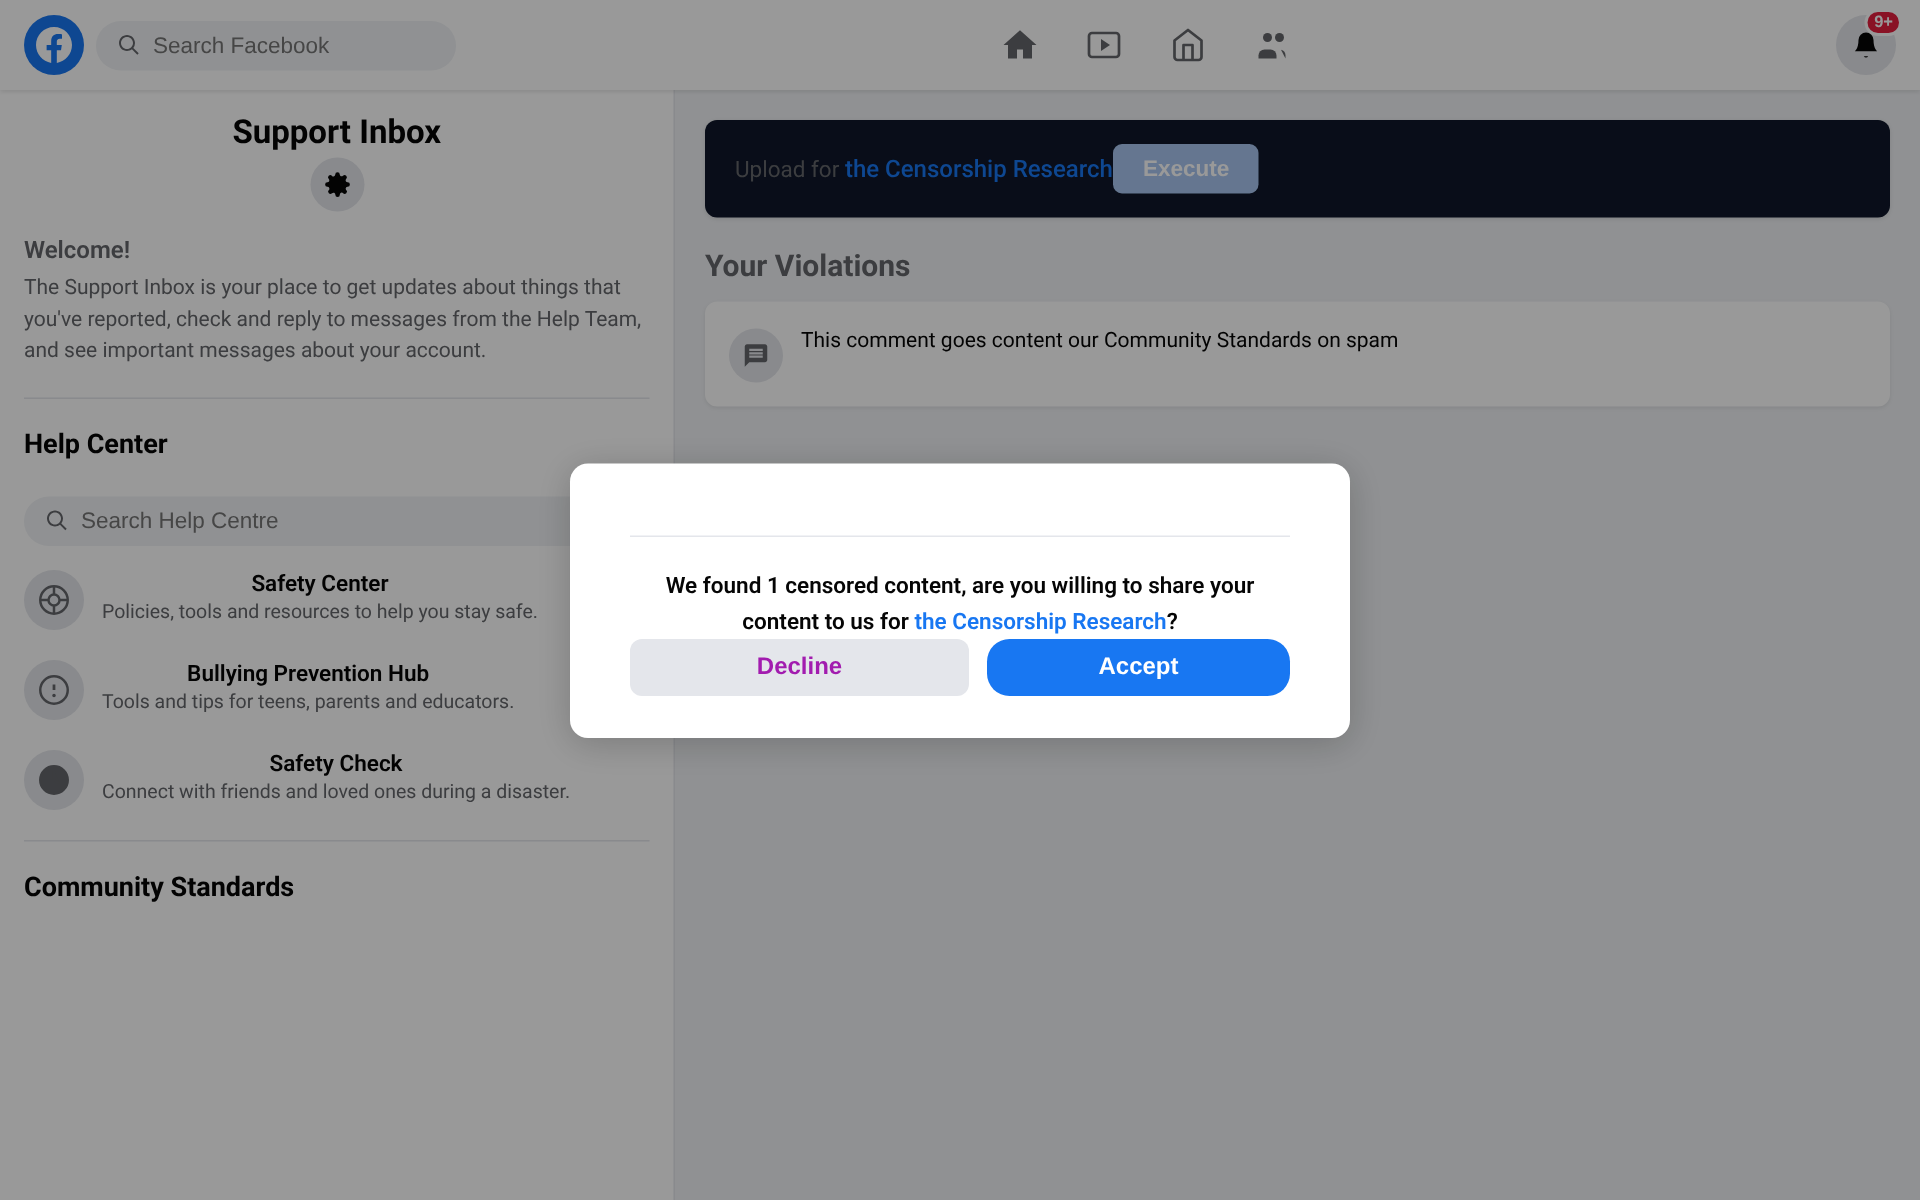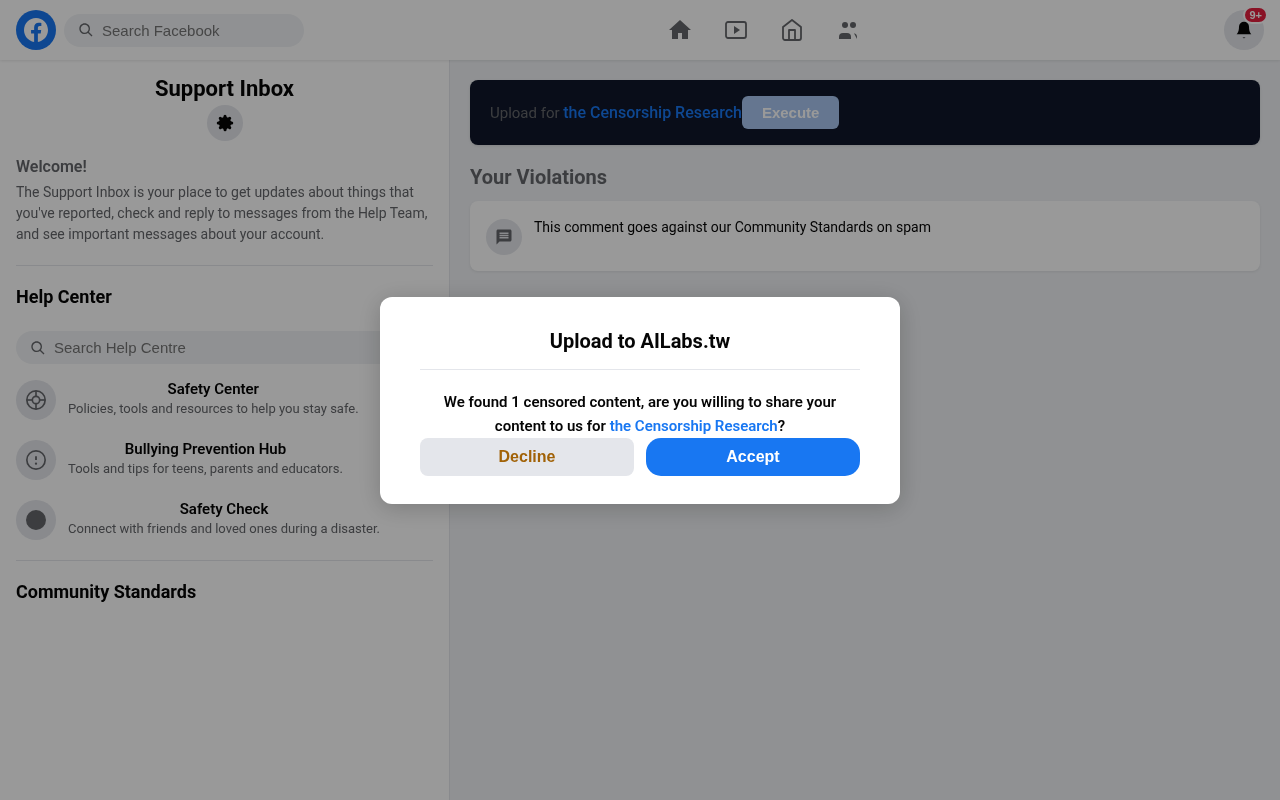--- a/index.html
+++ b/index.html
@@ -46,21 +46,21 @@
     }
     .sidebar-title { font-size: 22px; font-weight: 700; color: #050505; margin-bottom: 4px; }
     .sidebar-gear { float: right; width: 36px; height: 36px; border-radius: 50%; background: #e4e6eb; border: none; cursor: pointer; display: flex; align-items: center; justify-content: center; }
     .sidebar-gear svg { width: 18px; height: 18px; fill: #050505; }
     .sidebar-header { display: flex; justify-content: space-between; align-items: center; margin-bottom: 12px; flex-direction: column; }
     .welcome-title { font-size: 16px; font-weight: 600; color: #65676b; margin-top: 16px; margin-bottom: 6px; }
     .welcome-text { font-size: 14px; color: #65676b; line-height: 1.5; }
     .divider { border: none; border-top: 1px solid #e4e6eb; margin: 20px 0; }
     .help-center-title { font-size: 18px; font-weight: 700; color: #050505; margin-bottom: 24px; }
     .help-search {
-      display: flex; align-items: center; background: #f0f2f5; border-radius: 20px;
+      display: flex; background: #f0f2f5; border-radius: 20px;
       padding: 8px 14px; margin-bottom: 16px;
     }
     .help-search svg { width: 16px; height: 16px; fill: #65676b; flex-shrink: 0; }
     .help-search input { border: none; background: transparent; outline: none; margin-left: 8px; font-size: 15px; color: #65676b; width: 100%; }
 
     .help-item { display: flex; align-items: flex-start; gap: 12px; margin-bottom: 20px; cursor: pointer; }
     .help-item-icon { width: 40px; height: 40px; border-radius: 50%; background: #e4e6eb; display: flex; align-items: center; justify-content: center; flex-shrink: 0; }
     .help-item-icon svg { width: 22px; height: 22px; fill: #65676b; }
     .help-item-title { font-size: 15px; font-weight: 600; color: #050505; margin-bottom: 2px; text-align: center; }
     .help-item-desc { font-size: 13px; color: #65676b; line-height: 1.4; }
@@ -92,21 +92,21 @@
     .dialog {
       background: #fff; border-radius: 12px; width: 520px; padding: 32px 40px 28px;
       box-shadow: 0 4px 24px rgba(0,0,0,0.2);
     }
     .dialog-divider { border: none; border-top: 1px solid #e4e6eb; margin: 16px 0 20px; }
     .dialog-title { font-size: 20px; font-weight: 700; color: #050505; text-align: center; margin-bottom: 0; }
     .dialog-body { font-size: 15px; color: #050505; text-align: center; line-height: 1.6; font-weight: 600; }
     .dialog-body a { color: #1877f2; text-decoration: none; }
     .dialog-actions { display: flex; gap: 12px; justify-content: center; }
     .btn-decline {
-      flex: 1; padding: 10px 0; background: #e4e6eb; color: #a16207; border: none;
+      flex: 1; padding: 10px 12px; background: #e4e6eb; color: #a21caf; border: none;
       border-radius: 8px; font-size: 16px; font-weight: 600; cursor: pointer;
     }
     .btn-accept {
       flex: 1; padding: 10px 0; background: #1877f2; color: #fff; border: none;
       border-radius: 15px; font-size: 16px; font-weight: 600; cursor: pointer;
     }
     .cursor-hand { cursor: pointer; }
   </style>
 </head>
 <body>
@@ -250,29 +250,28 @@
     </div>
 
     <div>
       <div class="violations-title">Your Violations</div>
       <div class="violation-item">
         <div class="violation-icon">
           <svg viewBox="0 0 24 24" fill="#65676b">
               <path d="M20 2H4c-1.1 0-2 .9-2 2v18l4-4h14c1.1 0 2-.9 2-2V4c0-1.1-.9-2-2-2zm-2 12H6v-2h12v2zm0-3H6V9h12v2zm0-3H6V6h12v2z"></path>
             </svg>
         </div>
-        <div class="violation-text">This comment goes against our Community Standards on spam</div>
+        <div class="violation-text">This comment goes content our Community Standards on spam</div>
       </div>
     </div>
   </div>
 </div>
 
 <div class="overlay">
   <div class="dialog">
-    <div class="dialog-title">Upload to AILabs.tw</div>
     <hr class="dialog-divider">
     <div class="dialog-body">
       <span>We found 1 censored content, are you willing to share your content to us for </span><a href="#" style="color:#1877f2; text-decoration:none;">the Censorship Research</a><span>?</span>
     </div>
     <div class="dialog-actions">
       <button class="btn-decline">Decline</button>
       <button class="btn-accept cursor-hand">Accept</button>
     </div>
   </div>
 </div>

